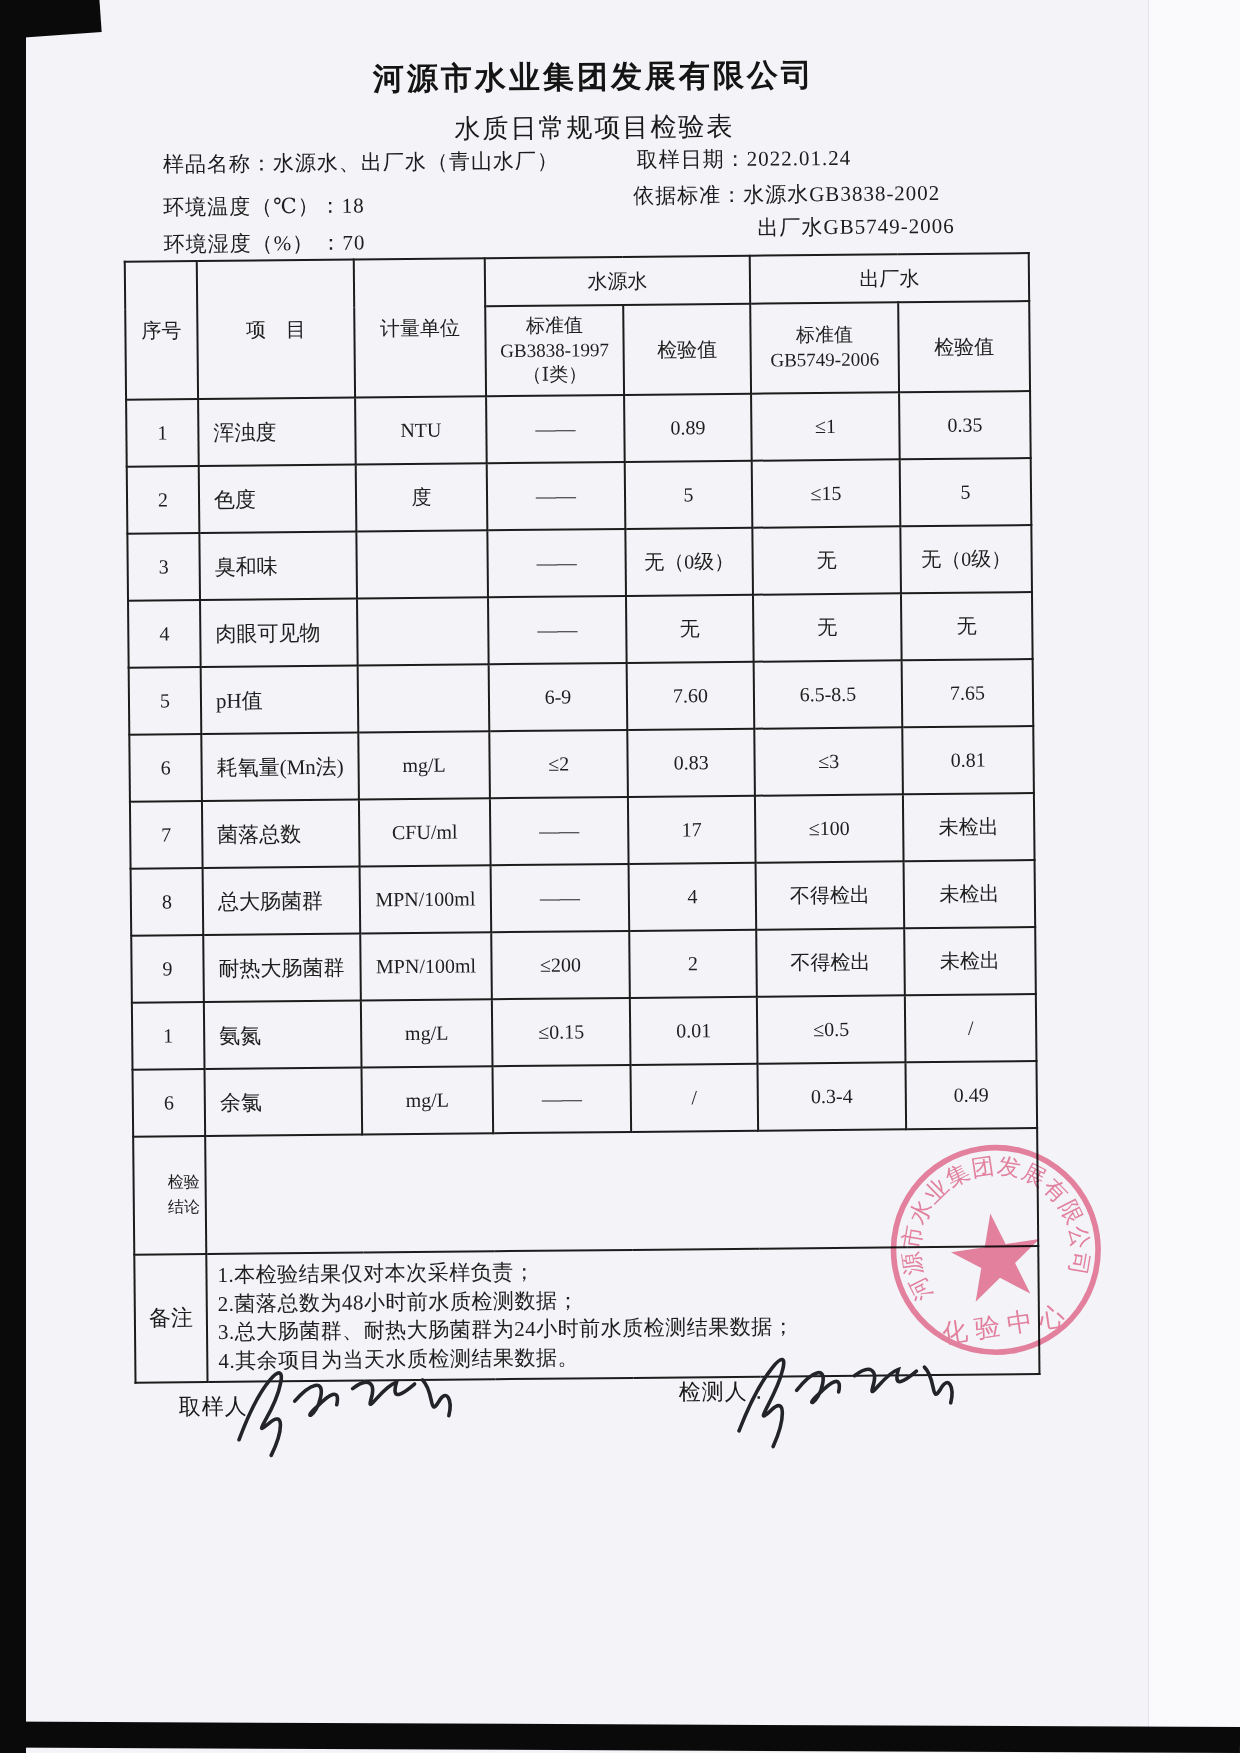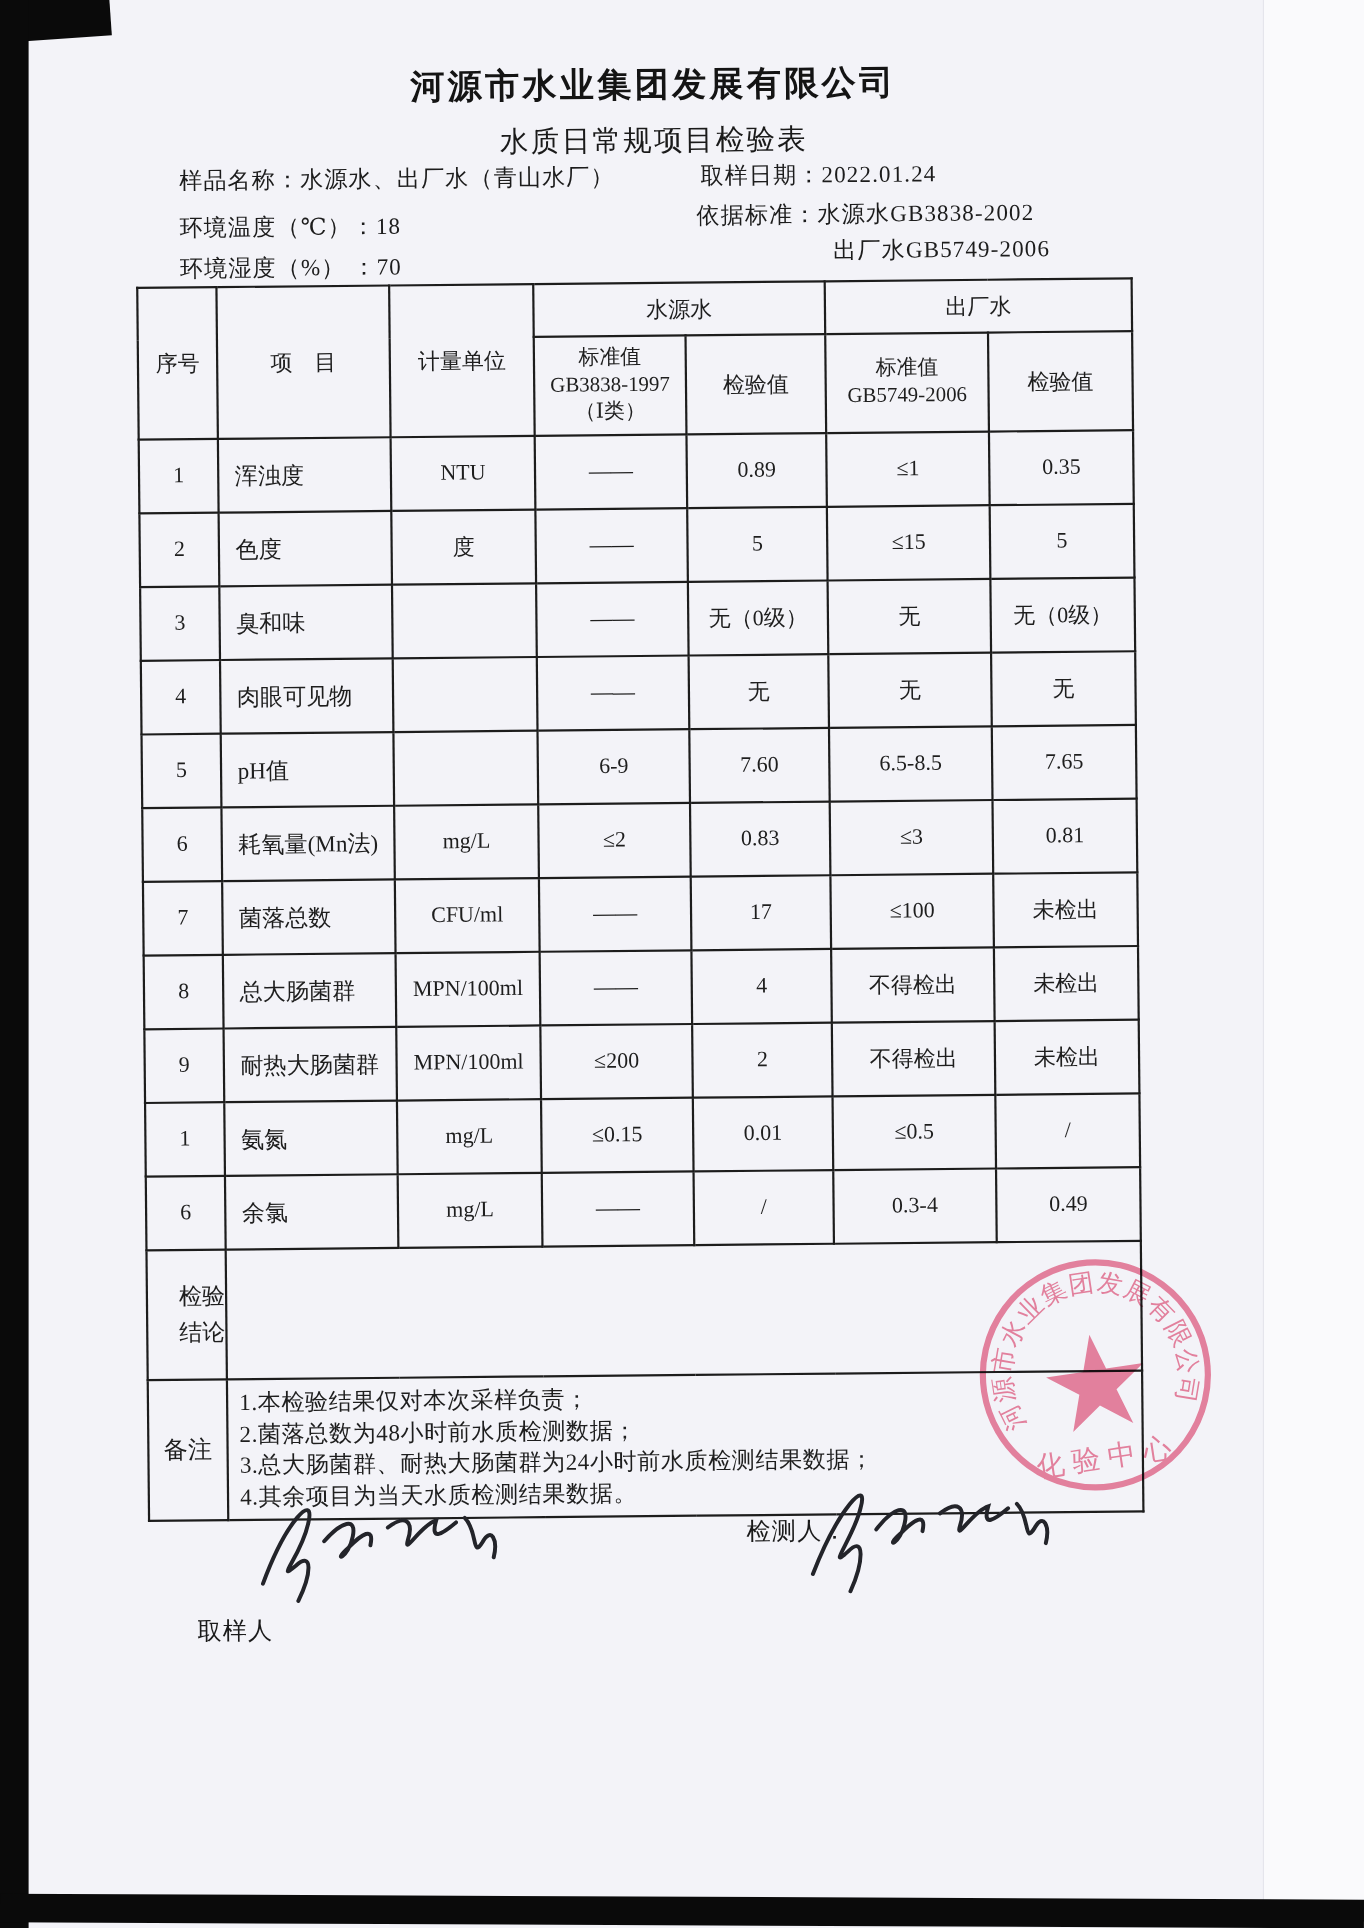--- a/index.html
+++ b/index.html
@@ -30,21 +30,21 @@
   td,th{border:2px solid #1c1c1c;font-weight:normal;text-align:center;vertical-align:middle;
     font-size:20px;color:#1e1e1e;padding:0;overflow:hidden;}
   tr.hdr-a{height:48px;}
   tr.hdr-b{height:90px;}
   tr.datarow{height:67px;}
   tr.conclusion-row{height:118px;}
   td.item{text-align:left;padding-left:14px;font-size:21px;}
   .hsmall{font-size:19px;line-height:1.3;}
   td.notes-cell{text-align:left;vertical-align:middle;padding:6px 8px 6px 10px;}
   .note-line{font-size:21px;line-height:1.36;white-space:nowrap;letter-spacing:0.5px;}
-  .twoline{line-height:1.55;font-size:21px;margin-left:28px;}
+  .twoline{line-height:1.55;font-size:16px;margin-left:28px;}
 
   .sig-label{position:absolute;font-size:22px;color:#1a1a1a;letter-spacing:1px;}
   .sig-svg{position:absolute;}
 
   #stamp{position:absolute;left:878px;top:1141px;width:225px;height:225px;
     opacity:0.78;mix-blend-mode:multiply;pointer-events:none;transform:rotate(-8deg);}
 </style>
 </head>
 <body>
 
@@ -215,21 +215,21 @@
         <td colspan="6" class="notes-cell">
           <div class="note-line">1.本检验结果仅对本次采样负责；</div>
           <div class="note-line">2.菌落总数为48小时前水质检测数据；</div>
           <div class="note-line">3.总大肠菌群、耐热大肠菌群为24小时前水质检测结果数据；</div>
           <div class="note-line">4.其余项目为当天水质检测结果数据。</div>
         </td>
       </tr>
     </tbody>
   </table>
 
-  <div class="sig-label" style="left:172px;top:1464px;">取样人</div>
+  <div class="sig-label" style="left:172px;top:1388px;">取样人</div>
   <div class="sig-label" style="left:672px;top:1378px;">检测人：</div>
 
   <svg class="sig-svg" style="left:218px;top:1340px;" width="250" height="130" viewBox="0 0 250 130">
     <g fill="none" stroke="#23242a" stroke-width="3.6" stroke-linecap="round">
       <path d="M14 96 C36 38, 62 14, 56 40 C50 70, 24 96, 44 80 C60 66, 58 88, 46 112"></path>
       <path d="M70 58 C86 40, 100 36, 96 54 C92 74, 76 78, 92 64 C104 52, 116 44, 112 62"></path>
       <path d="M128 46 C144 34, 152 40, 146 58 C142 72, 158 44, 172 40 C166 60, 178 52, 190 42"></path>
       <path d="M198 38 C210 50, 204 76, 214 60 C222 46, 228 58, 224 74"></path>
     </g>
   </svg>

